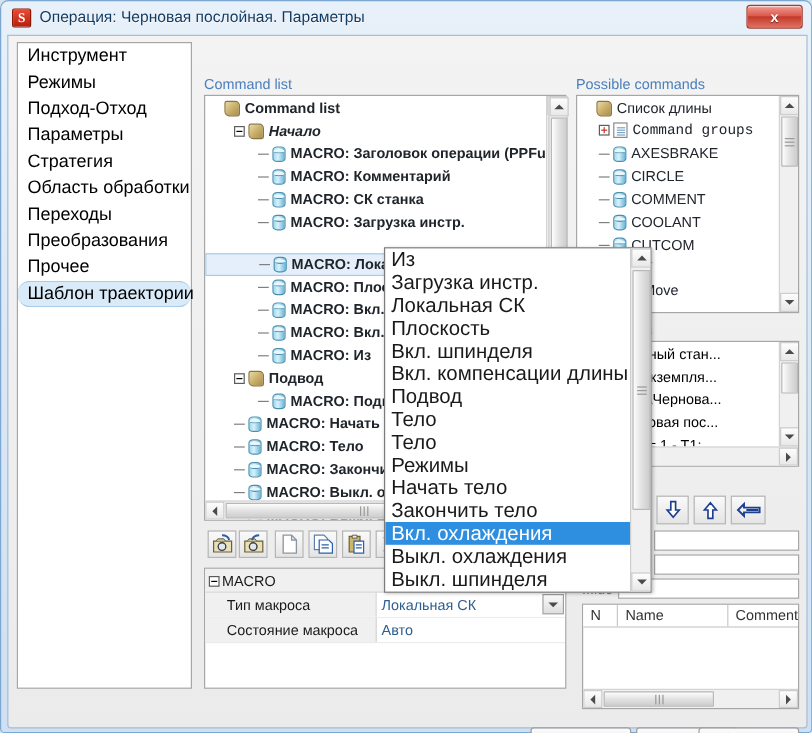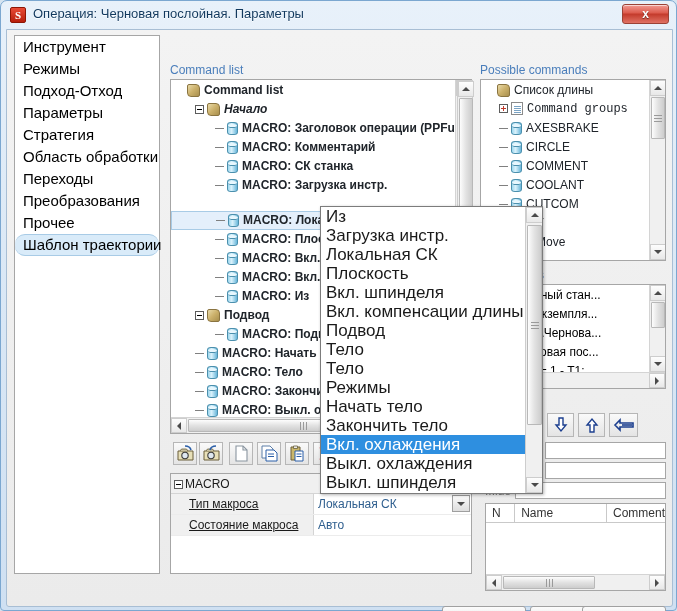--- a/index.html
+++ b/index.html
@@ -267,21 +267,21 @@
     border-bottom: 1px solid #d4d4d4;
     font-size: 12px; color: #1a1a1a;
     padding-left: 3px;
   }
   .pg-header .expander { margin-right: 2px; }
   .pg-row { height: 21px; display: flex; border-bottom: 1px solid #ececec; }
   .pg-name {
     width: 143px; padding-left: 18px; line-height: 21px;
     font-size: 12px; color: #1a1a1a;
     background: #f0f0f0; border-right: 1px solid #d4d4d4;
-    white-space: nowrap; overflow: hidden; text-decoration: underline;
+    white-space: nowrap; overflow: hidden;
   }
   .pg-val {
     flex: 1; line-height: 21px; padding-left: 4px;
     font-size: 12px; color: #2f5f8f;
     position: relative; white-space: nowrap; overflow: hidden;
   }
   .pg-val.editing { background: #fff; }
   .combo-arrow {
     position: absolute; right: 1px; top: 1px;
     width: 18px; height: 17px;

